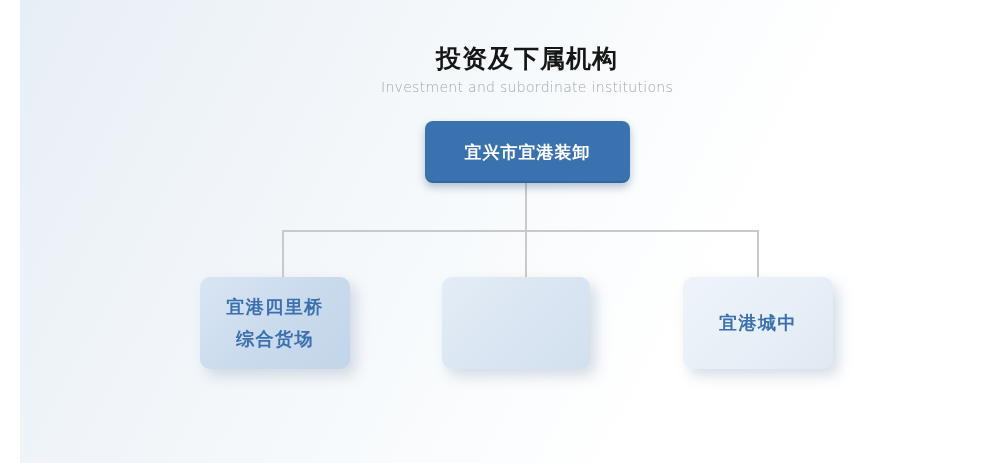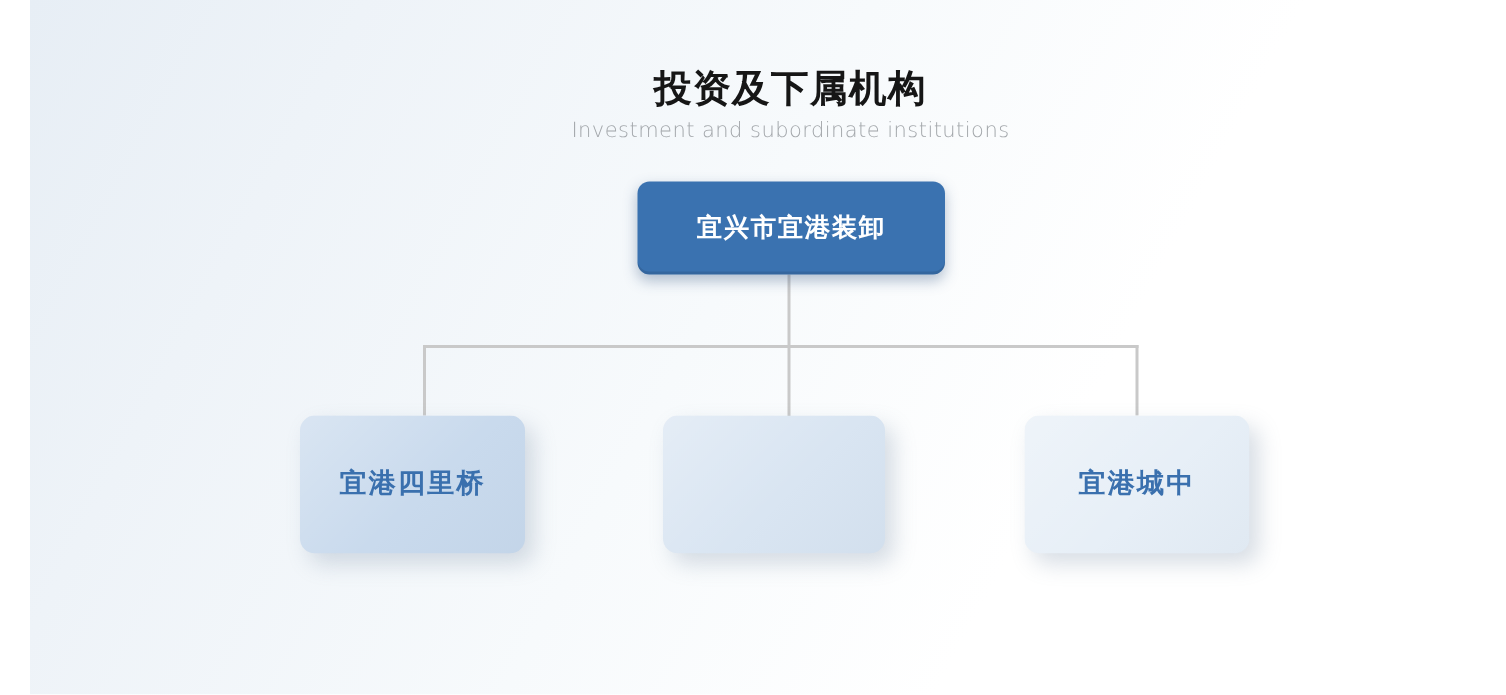--- a/index.html
+++ b/index.html
@@ -110,20 +110,21 @@
   <div class="connector conn-horizontal" style="background: rgb(201, 201, 201);"></div>
   <div class="connector conn-drop-left" style="background: rgb(201, 201, 201);"></div>
   <div class="connector conn-drop-right" style="background: rgb(201, 201, 201);"></div>
 
   <div class="node-root" style="background-color: rgb(58, 114, 176); color: rgb(255, 255, 255);">
     <div class="line">宜兴市宜港装卸</div>
   </div>
 
   <div class="node-child node-child1" style="background-color: rgb(201, 218, 237); color: rgb(58, 112, 174);">
     <div class="line">宜港四里桥</div>
+    <div class="line">综合货场</div>
   </div>
 
   <div class="node-child node-child2" style="background-color: rgb(217, 229, 242); color: rgb(58, 112, 174);">
   </div>
 
   <div class="node-child node-child3" style="background-color: rgb(231, 239, 247); color: rgb(58, 112, 174);">
     <div class="line">宜港城中</div>
   </div>
 
 </div>

